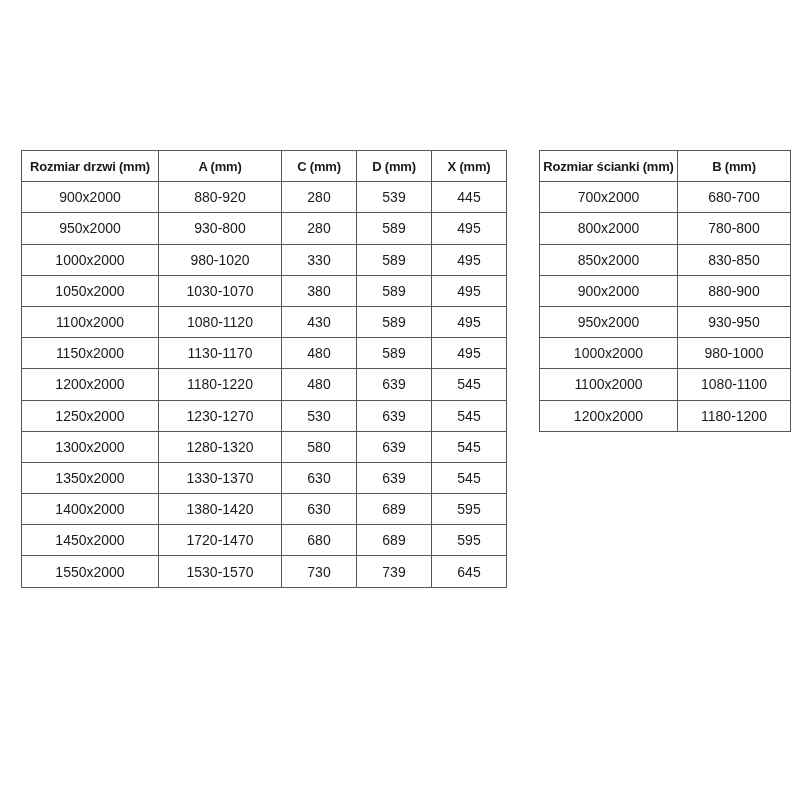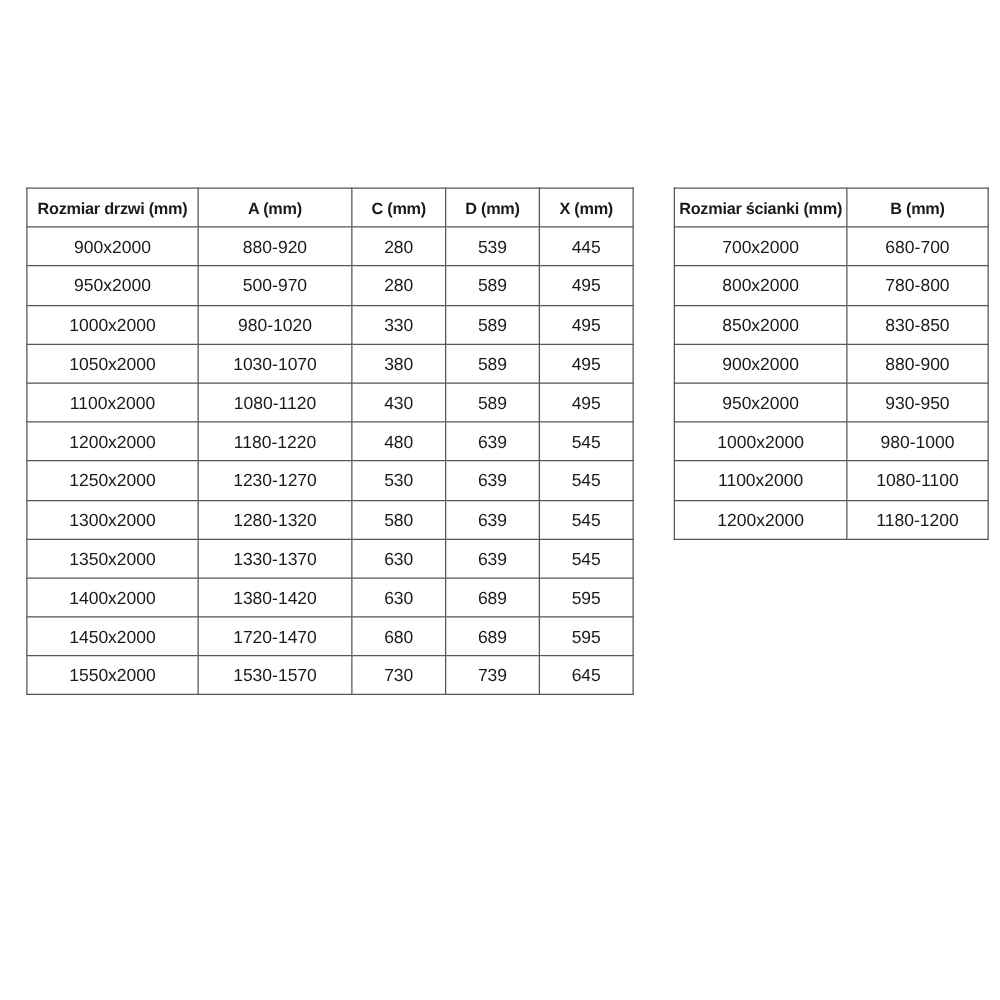--- a/index.html
+++ b/index.html
@@ -74,21 +74,21 @@
     <tbody>
       <tr>
         <td>900x2000</td>
         <td>880-920</td>
         <td>280</td>
         <td>539</td>
         <td>445</td>
       </tr>
       <tr>
         <td>950x2000</td>
-        <td>500-970</td>
+        <td>930-800</td>
         <td>280</td>
         <td>589</td>
         <td>495</td>
       </tr>
       <tr>
         <td>1000x2000</td>
         <td>980-1020</td>
         <td>330</td>
         <td>589</td>
         <td>495</td>
@@ -97,20 +97,27 @@
         <td>1050x2000</td>
         <td>1030-1070</td>
         <td>380</td>
         <td>589</td>
         <td>495</td>
       </tr>
       <tr>
         <td>1100x2000</td>
         <td>1080-1120</td>
         <td>430</td>
+        <td>589</td>
+        <td>495</td>
+      </tr>
+      <tr>
+        <td>1150x2000</td>
+        <td>1130-1170</td>
+        <td>480</td>
         <td>589</td>
         <td>495</td>
       </tr>
       <tr>
         <td>1200x2000</td>
         <td>1180-1220</td>
         <td>480</td>
         <td>639</td>
         <td>545</td>
       </tr>

